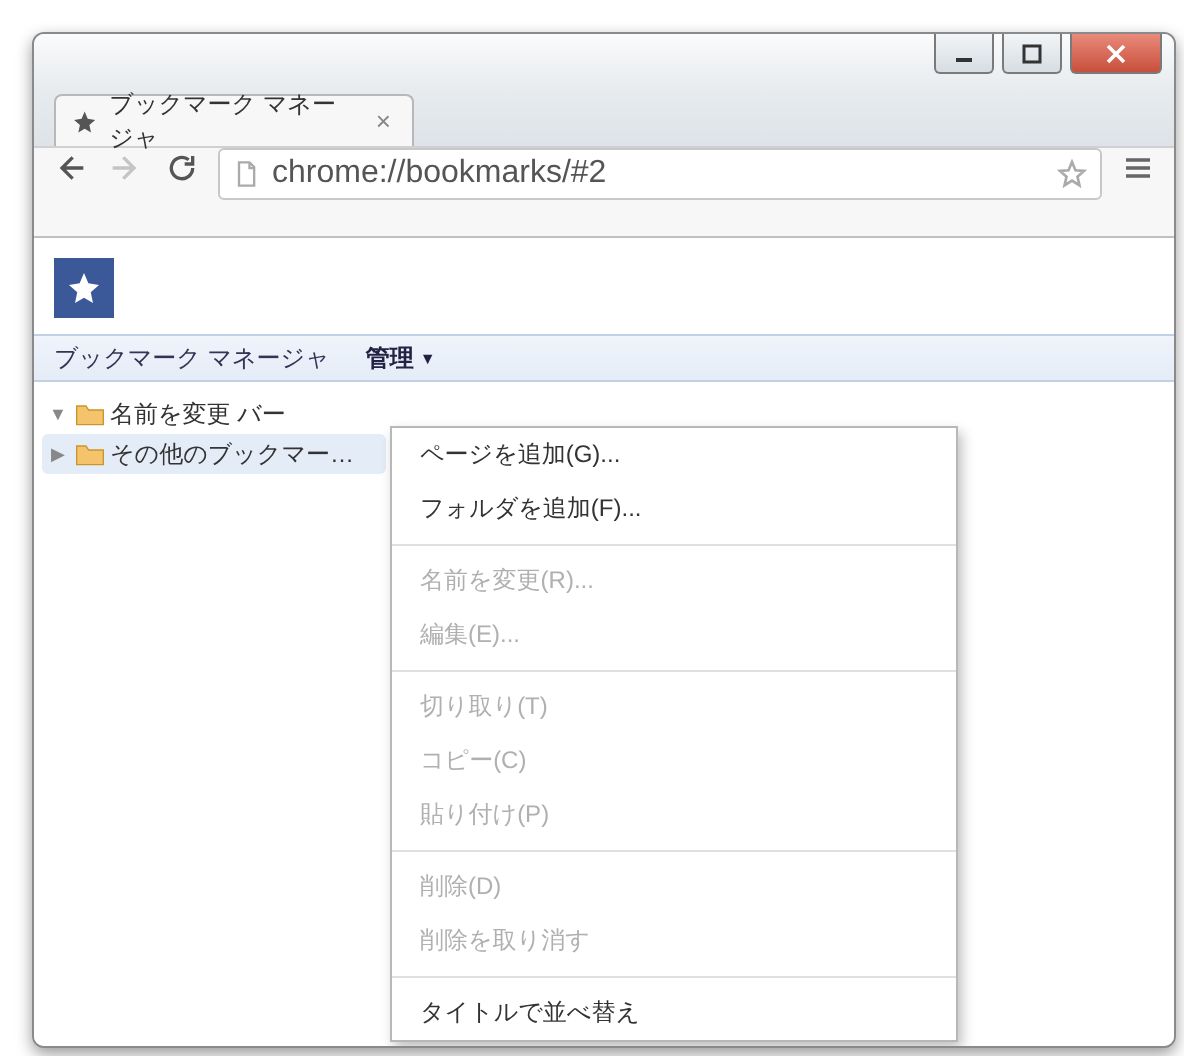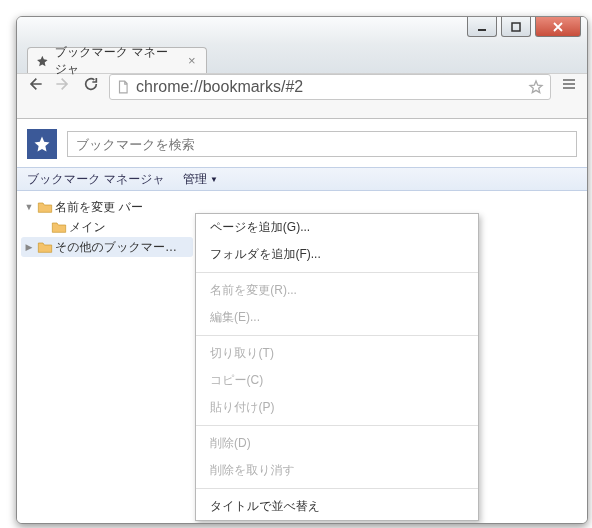--- a/index.html
+++ b/index.html
@@ -26,21 +26,21 @@
   .omnibox .star-icon { color:#b0b0b0; cursor:pointer; }
   .menu-icon { color:#666; cursor:pointer; }
   
   .content { position:relative; background:#fff; height: calc(100% - 28px - 30px - 34px); }
   .searchbar { display:flex; align-items:center; padding:10px 10px 8px 10px; gap:10px; }
   .app-icon { width:30px; height:30px; background:#3b5998; display:flex;align-items:center;justify-content:center; }
   .app-icon svg { fill:#fff; width:18px;height:18px;}
   .searchbox { flex:1; height:26px; border:1px solid #c2c2c2; padding:0 8px; font-size:13px; color:#333; }
   .header { height:24px; background: linear-gradient(#f0f4fb,#e4ecf7); border-top:1px solid #c2d0e6; border-bottom:1px solid #c2d0e6; display:flex; align-items:center; font-size:12px; color:#224; }
   .header .hlabel { padding:0 10px; color:#335; }
-  .header .hbtn { padding:0 8px; cursor:pointer; display:flex; align-items:center; gap:3px; }
+  .header .hbtn { padding:0 8px; cursor:pointer; display:flex; align-items:center; gap:3px;font-weight:bold; }
   .body { display:flex; height: calc(100% - 48px - 24px); }
   .sidebar { width:180px; padding:6px 0; font-size:12px; color:#333; }
   .tree-row { display:flex; align-items:center; height:20px; padding-left:6px; gap:2px; cursor:pointer;}
   .tree-row.selected { background:#e4ecf7; border-radius:3px; margin:0 4px; padding-left:2px;}
   .tree-tw { width:12px; color:#888; font-size:9px; text-align:center;}
   .folder-icon { width:16px;height:14px; }
   
   .menu { position:absolute; left:178px; top:94px; width:284px; background:#fff; border:1px solid #b8b8b8; box-shadow:2px 3px 6px rgba(0,0,0,0.25); font-size:12px; z-index:10; }
   .menu-item { padding:5px 14px; color:#333; cursor:pointer; white-space:nowrap; }
   .menu-item.disabled { color:#b0b0b0; cursor:default; }
@@ -114,43 +114,36 @@
     </div>
   </div>
 
   <div class="content">
     <div class="searchbar">
       <div class="app-icon">
         <svg viewBox="0 0 24 24">
             <path d="M12 2l2.9 6.9L22 10l-5.5 4.8L18 22l-6-3.5L6 22l1.5-7.2L2 10l7.1-1.1z"></path>
           </svg>
       </div>
-      <input class="searchbox" placeholder="ブックマークを検索" style="">
     </div>
     <div class="header">
       <span class="hlabel">ブックマーク マネージャ</span>
       <span class="hbtn">
         <span>管理</span>
         <span style="font-size:8px;">▼</span>
       </span>
     </div>
     <div class="body">
       <div class="sidebar">
         <div class="tree-row" style="padding-left:6px;">
           <span class="tree-tw">▼</span>
           <svg class="folder-icon" viewBox="0 0 24 20">
               <path fill="#f4c36b" stroke="#c9962a" d="M2 4h7l2 3h11v11H2z"></path>
             </svg>
           <span>名前を変更 バー</span>
-        </div>
-        <div class="tree-row" style="padding-left:34px;">
-          <svg class="folder-icon" viewBox="0 0 24 20">
-              <path fill="#f4c36b" stroke="#c9962a" d="M2 4h7l2 3h11v11H2z"></path>
-            </svg>
-          <span>メイン</span>
         </div>
         <div class="tree-row selected">
           <span class="tree-tw">▶</span>
           <svg class="folder-icon" viewBox="0 0 24 20">
               <path fill="#f4c36b" stroke="#c9962a" d="M2 4h7l2 3h11v11H2z"></path>
             </svg>
           <span>その他のブックマー…</span>
         </div>
       </div>
     </div>

